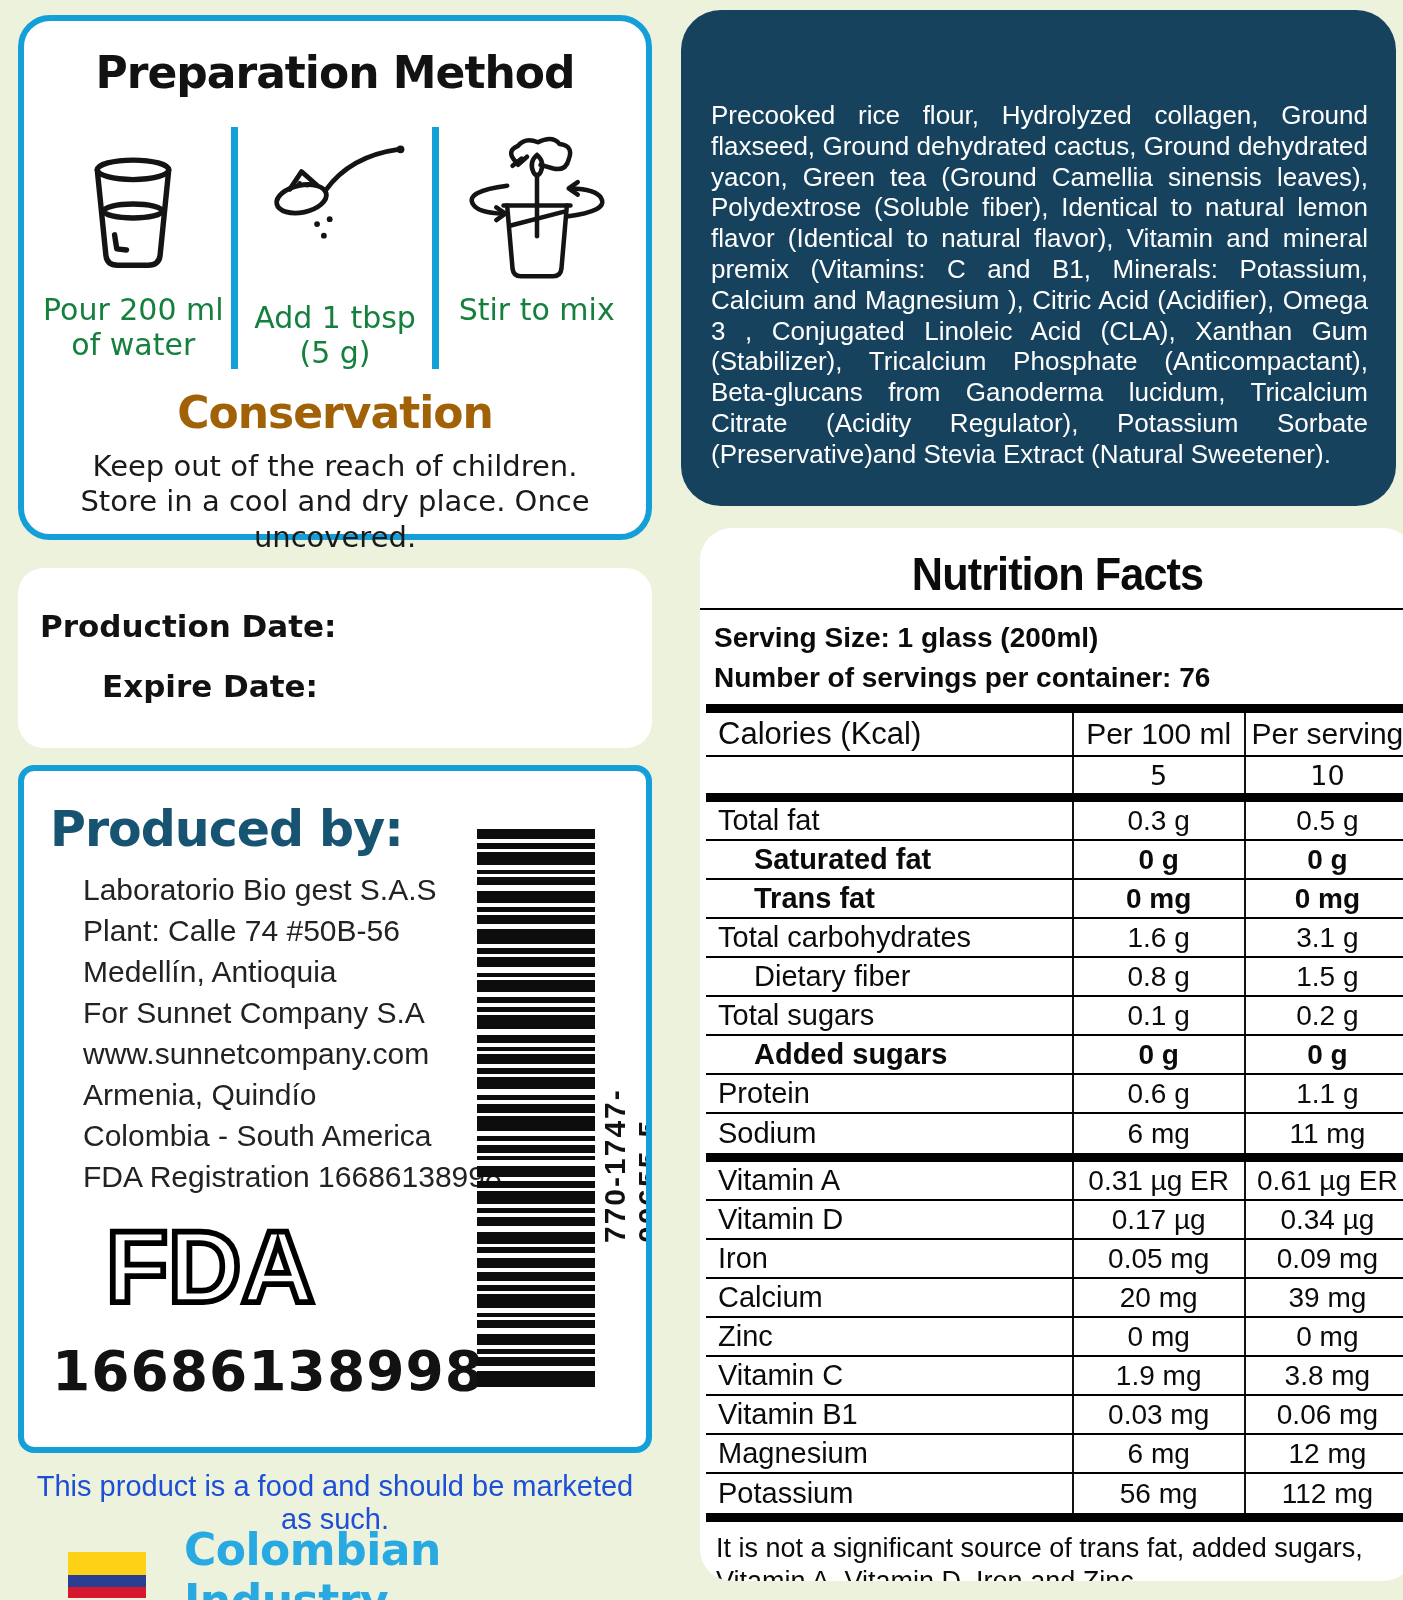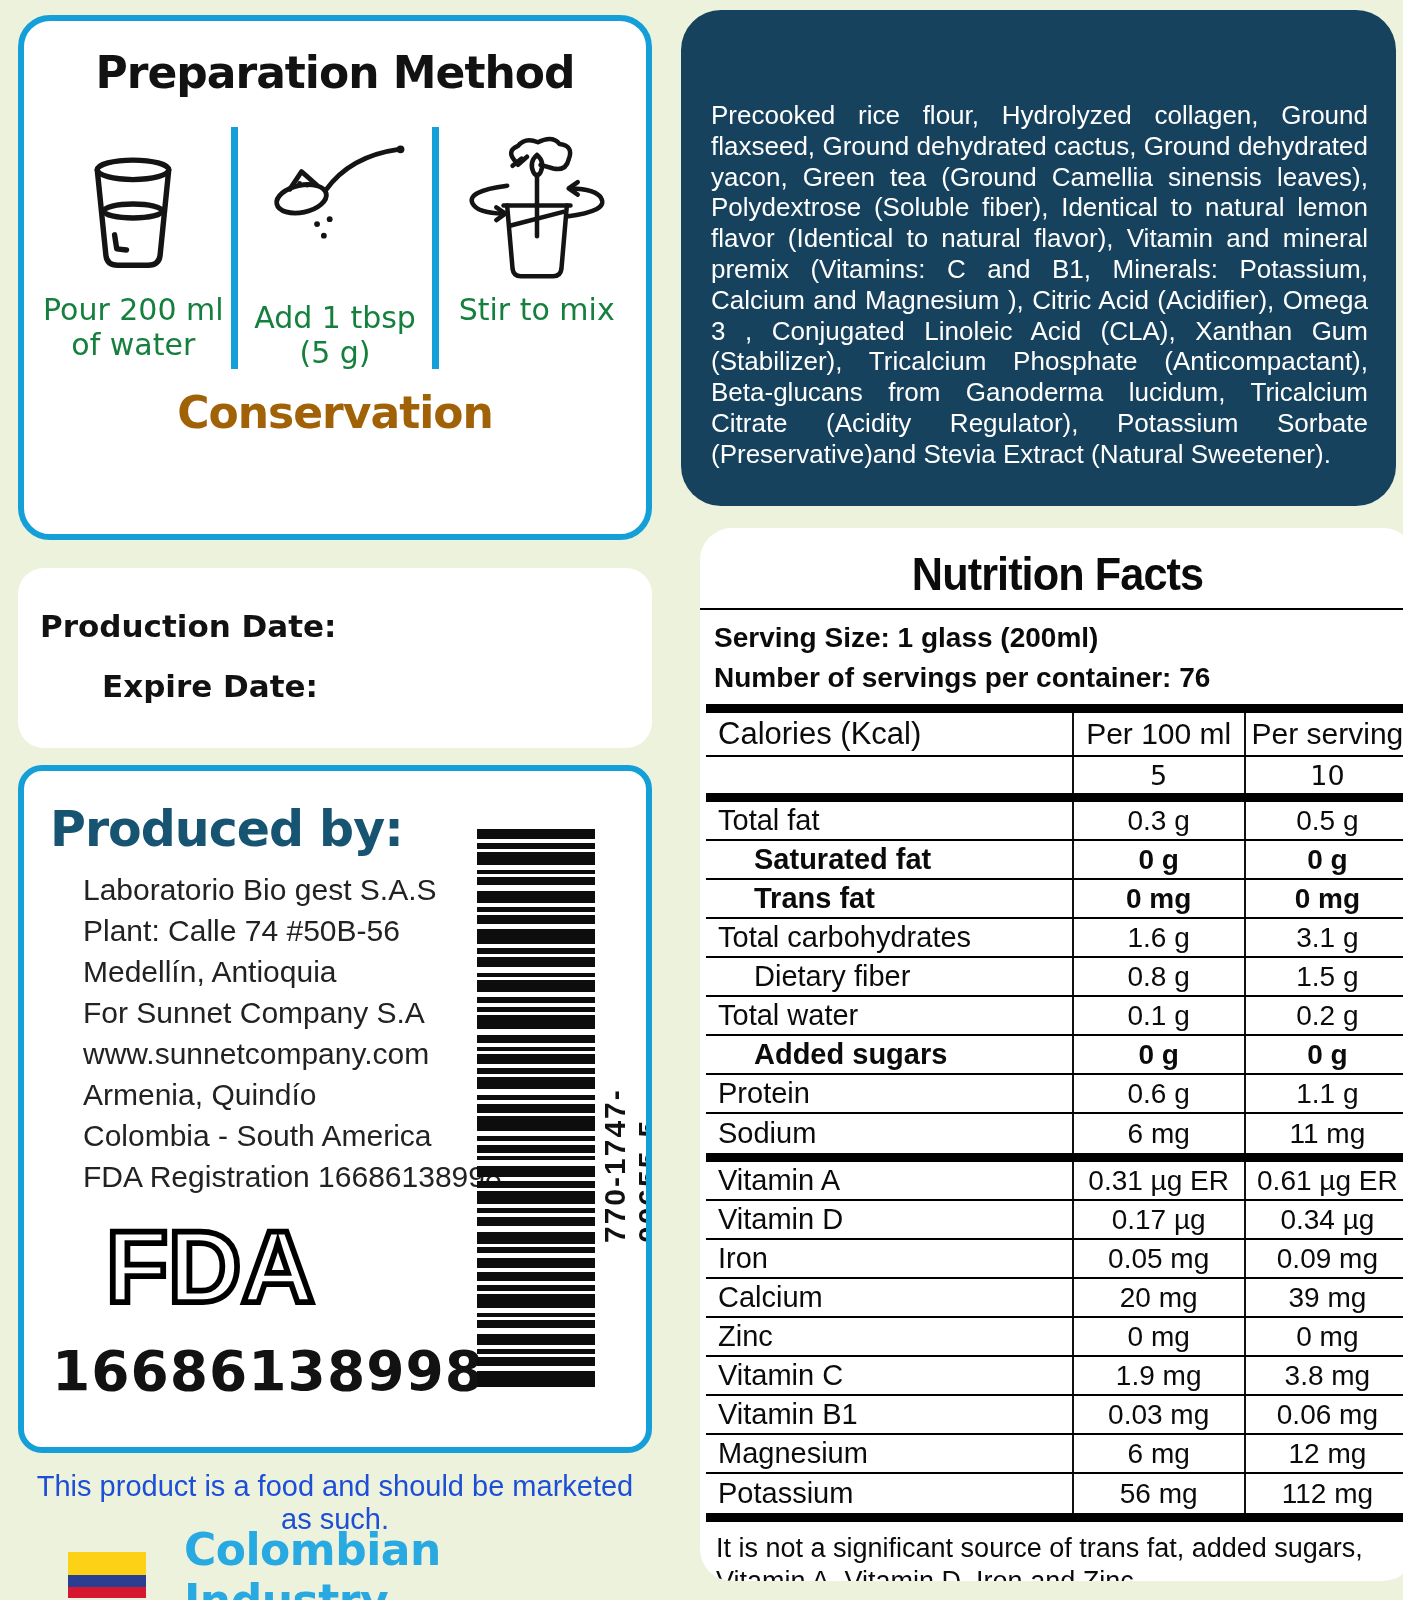--- a/index.html
+++ b/index.html
@@ -19,21 +19,21 @@
     font-family:"DejaVu Sans",sans-serif;font-size:30px;color:#15803d;line-height:1.15;}
   .conservation-title{position:absolute;top:366px;left:0;right:0;text-align:center;
     font-family:"DejaVu Sans",sans-serif;font-weight:700;font-size:44px;color:#a16207;letter-spacing:-1px;}
   .conservation-text{position:absolute;top:428px;left:40px;right:40px;text-align:center;
     font-family:"DejaVu Sans",sans-serif;font-size:29px;color:#1a1a1a;line-height:1.22;}
 
   #date-box{left:18px;top:568px;width:634px;height:180px;border-radius:26px;}
   .prod-label{position:absolute;left:22px;top:40px;font-family:"DejaVu Sans",sans-serif;font-weight:700;font-size:31px;color:#121212;}
   .exp-label{position:absolute;left:84px;top:100px;font-family:"DejaVu Sans",sans-serif;font-weight:700;font-size:31px;color:#121212;}
 
-  #produced-box{left:18px;top:765px;width:634px;height:688px;border:6px solid #149fd8;border-radius:24px;overflow:hidden;}
+  #produced-box{left:18px;top:765px;width:634px;height:688px;border:6px solid #149fd8;border-radius:16px;overflow:hidden;}
   .produced-title{position:absolute;left:26px;top:30px;font-family:"DejaVu Sans",sans-serif;
     font-weight:700;font-size:49px;color:#175472;letter-spacing:-1px;}
   .producer-lines{position:absolute;left:26px;top:98px;font-size:30px;color:#222;}
   .producer-lines div{height:41px;line-height:41px;margin-left:33px;}
   .fda-logo{position:absolute;left:80px;top:438px;}
   .fda-number{position:absolute;left:28px;top:568px;font-family:"DejaVu Sans",sans-serif;
     font-weight:700;font-size:55px;color:#121212;letter-spacing:1px;}
   .barcode{position:absolute;left:453px;top:58px;width:118px;height:558px;display:flex;flex-direction:column;overflow:hidden;}
   .bc-bar{background:#0d0d0d;width:100%;}
   .bc-gap{background:transparent;width:100%;}
@@ -133,20 +133,21 @@
             <path class="ln" d="M62 56 Q16 62 24 76 Q29 86 58 87"></path>
             <path class="ln" d="M50 80 L60 87 L50 94"></path>
             <path class="ln" d="M128 90 Q174 84 166 70 Q161 60 132 59"></path>
             <path class="ln" d="M140 52 L130 59 L140 66"></path>
           </svg>
         </span>
         <span class="caption">Stir to mix</span>
       </div>
     </div>
     <div class="conservation-title">Conservation</div>
+    <div class="conservation-text">Keep out of the reach of children. Store in a cool and dry place. Once uncovered.</div>
   </div>
 
   <div id="date-box" class="box">
     <div class="prod-label">Production Date:</div>
     <div class="exp-label">Expire Date:</div>
   </div>
 
   <div id="produced-box" class="box">
     <div class="produced-title">Produced by:</div>
     <div class="producer-lines" id="producer-lines">
@@ -311,21 +312,21 @@
     <span class="c1">Total carbohydrates</span>
     <span class="c2">1.6 g</span>
     <span class="c3">3.1 g</span>
   </div>
           <div class="nrow data">
     <span class="c1 indent">Dietary fiber</span>
     <span class="c2">0.8 g</span>
     <span class="c3">1.5 g</span>
   </div>
           <div class="nrow data">
-    <span class="c1">Total water</span>
+    <span class="c1">Total sugars</span>
     <span class="c2">0.1 g</span>
     <span class="c3">0.2 g</span>
   </div>
           <div class="nrow data bold">
     <span class="c1 indent">Added sugars</span>
     <span class="c2">0 g</span>
     <span class="c3">0 g</span>
   </div>
           <div class="nrow data">
     <span class="c1">Protein</span>

